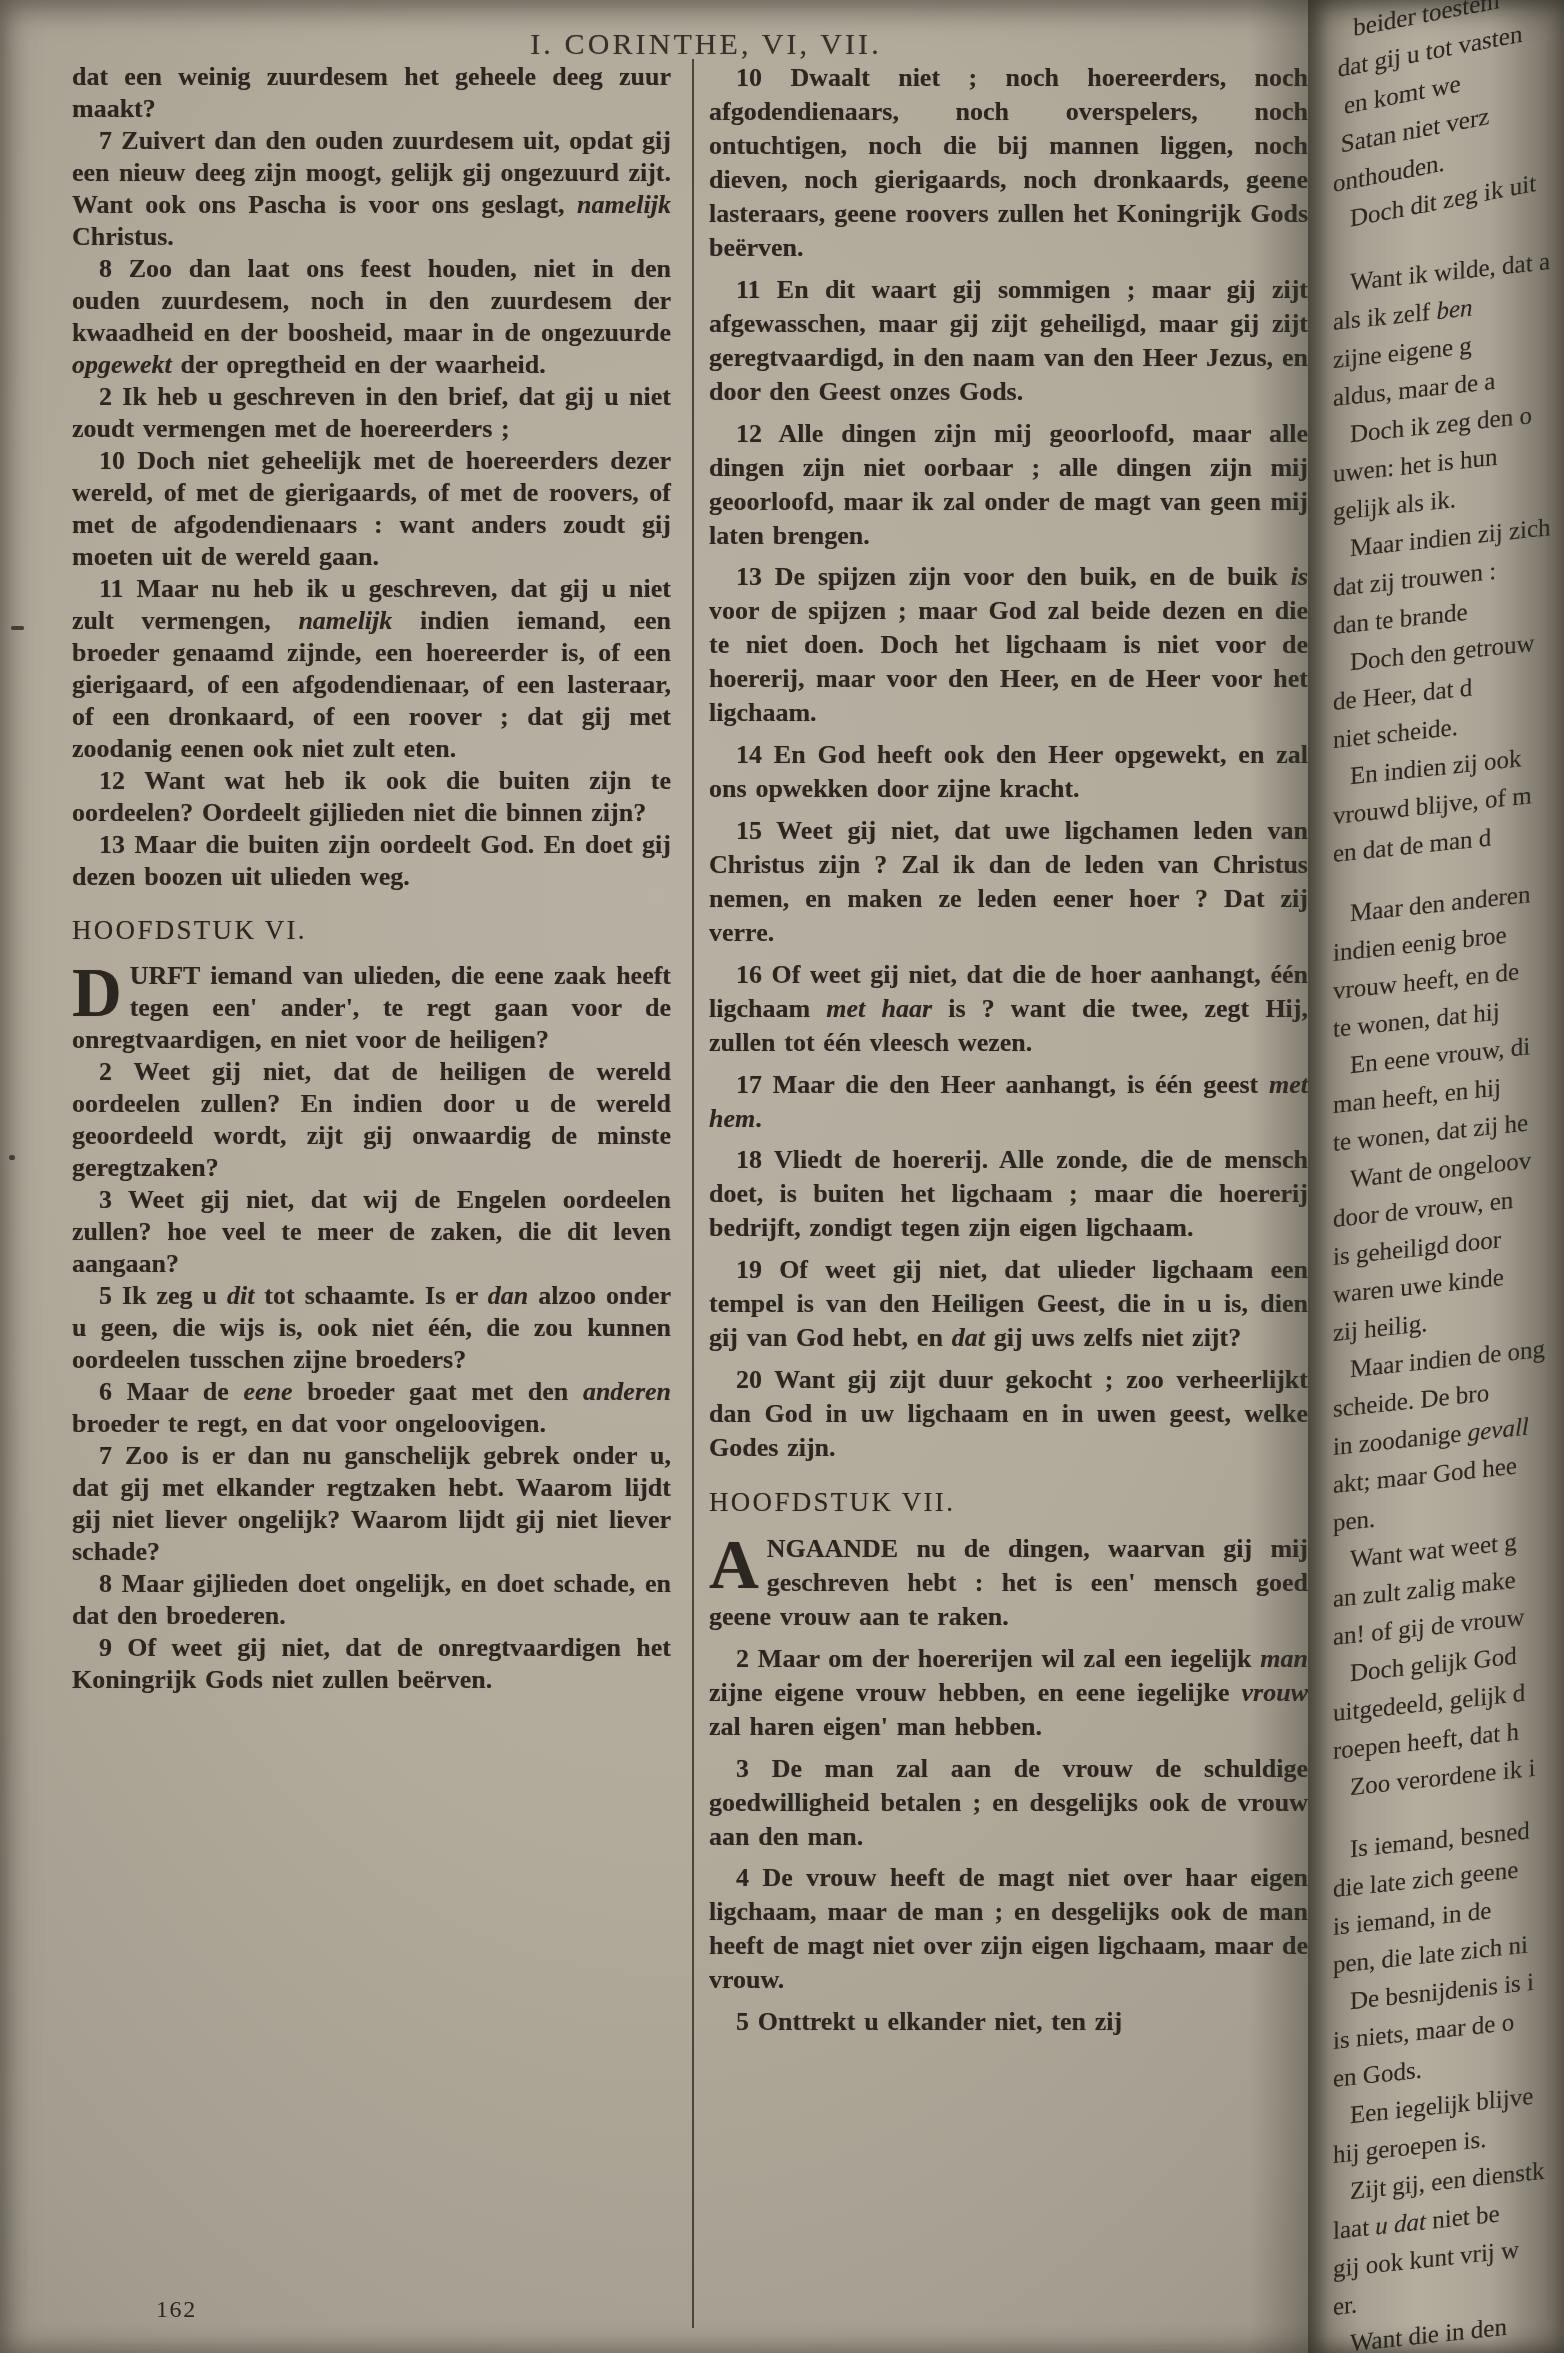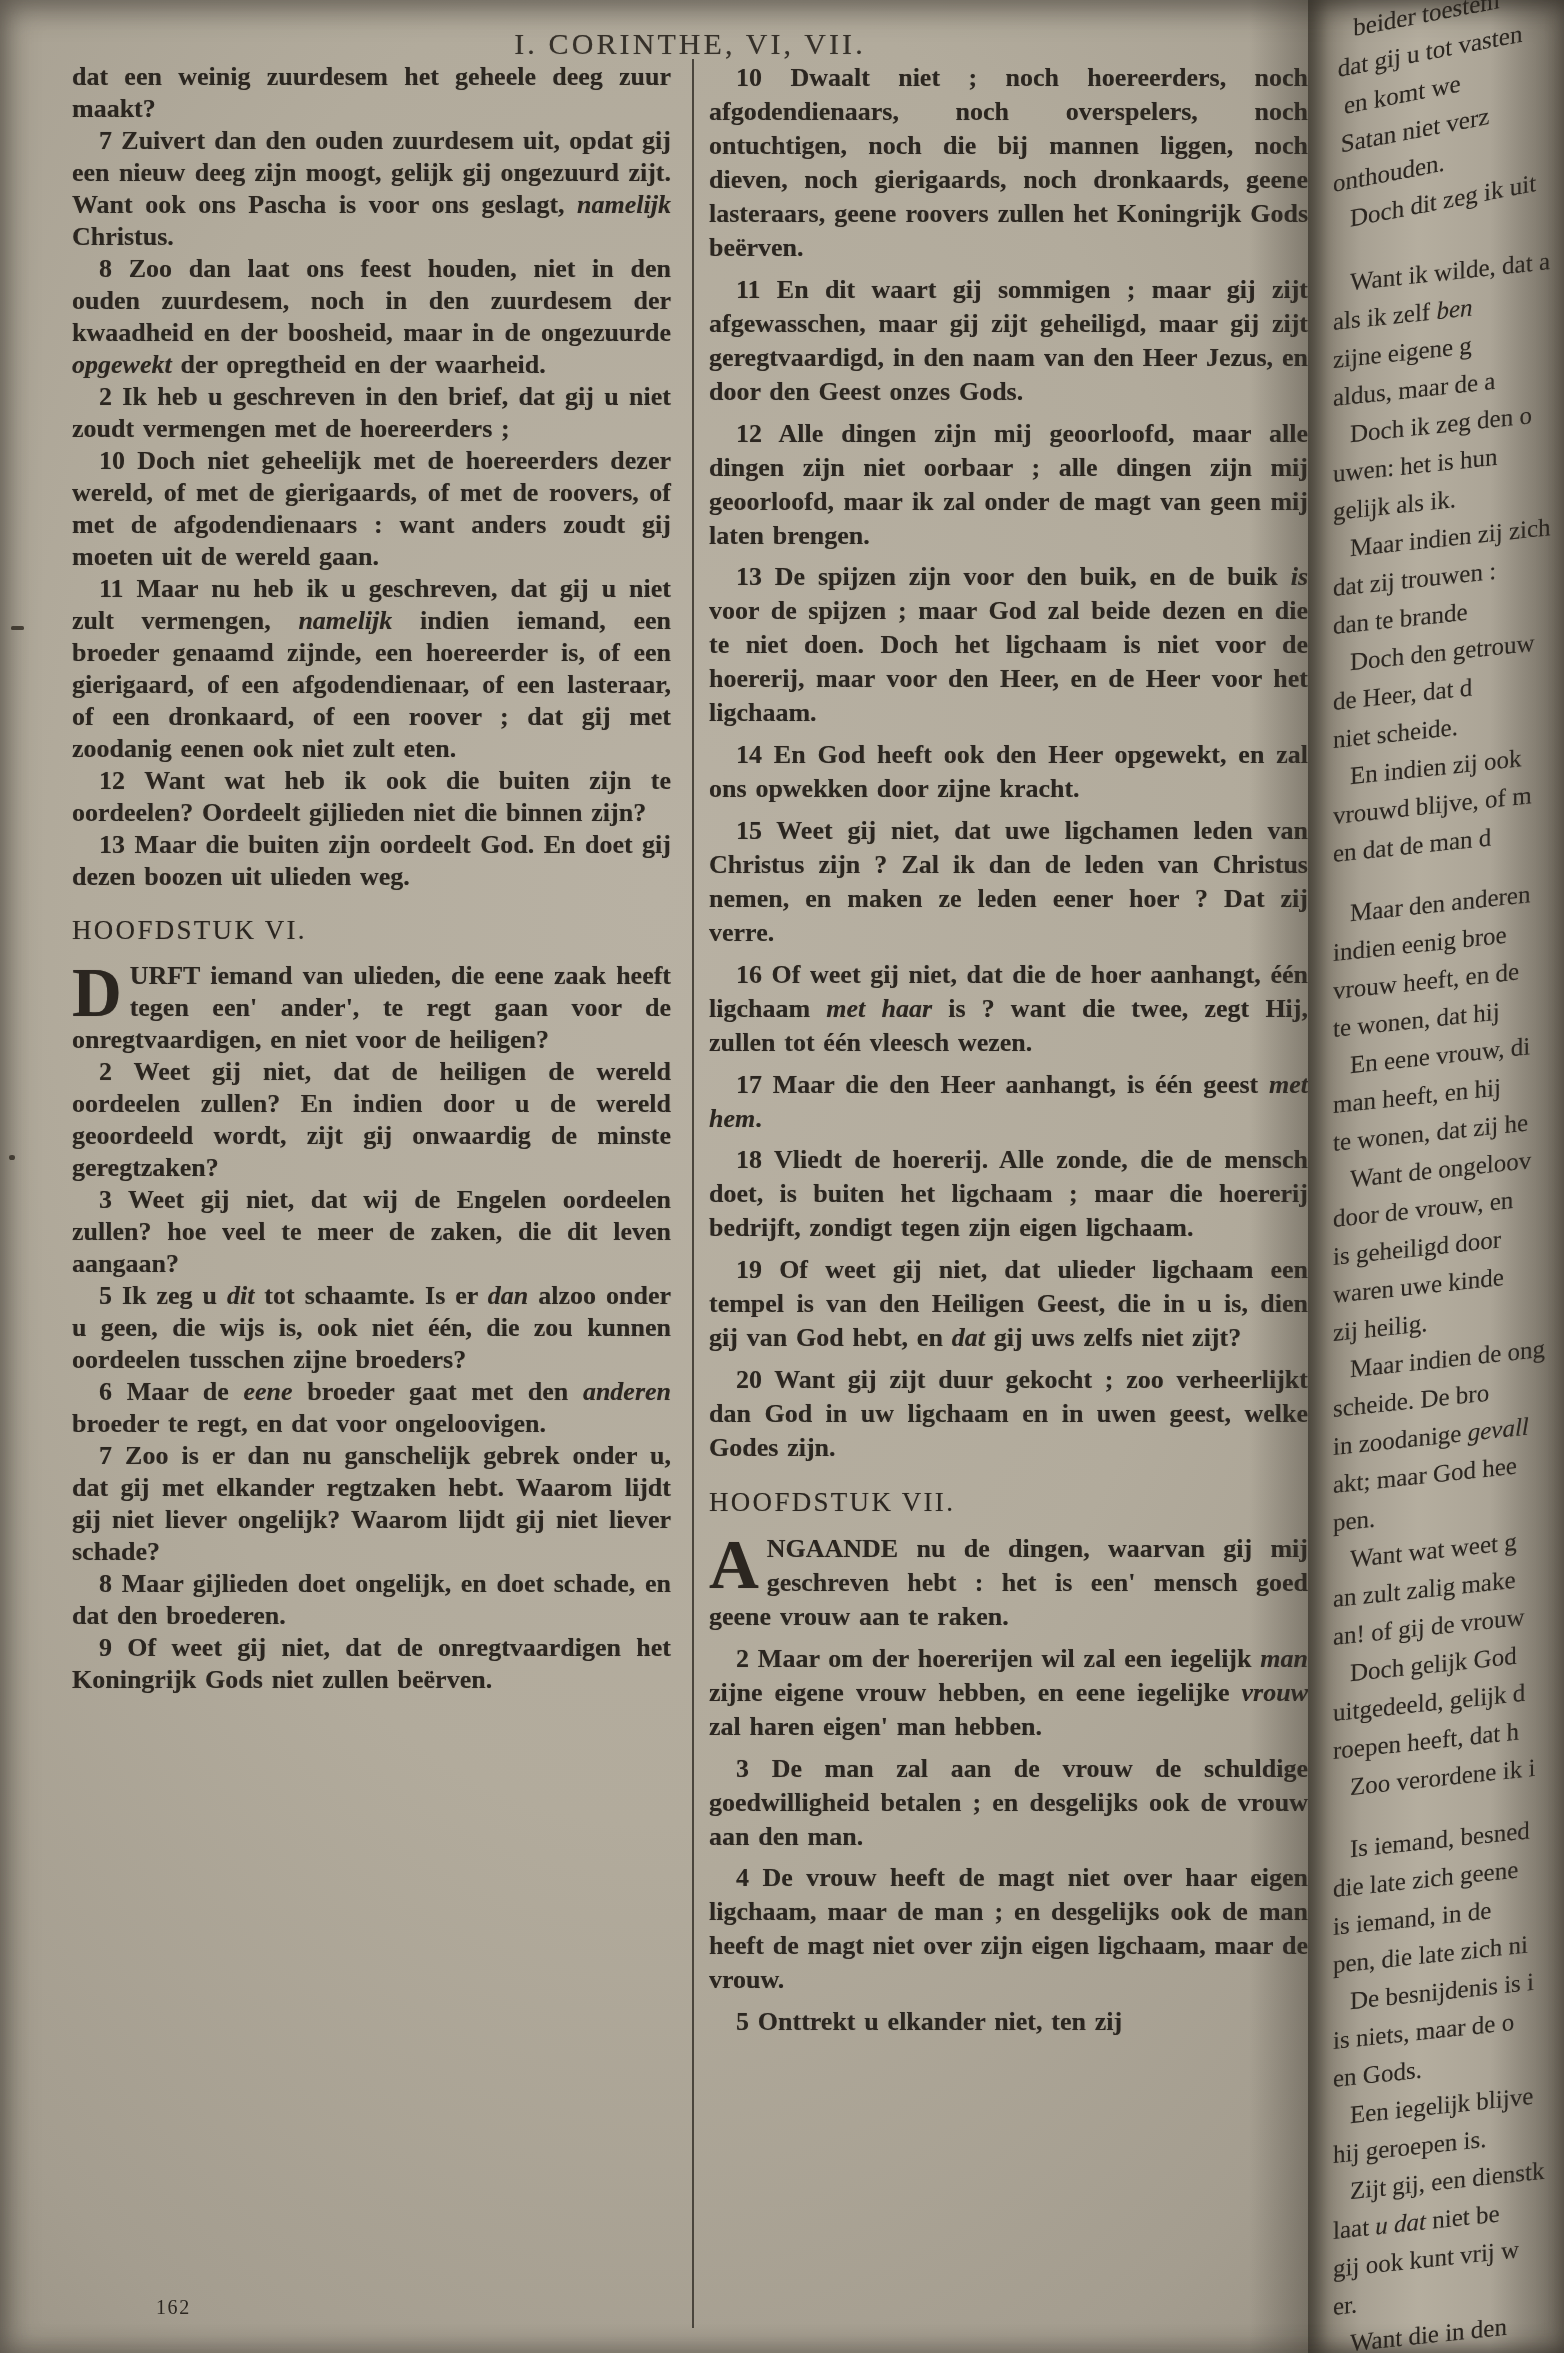--- a/index.html
+++ b/index.html
@@ -15,21 +15,21 @@
     font-family:"Liberation Serif", serif;
     color:var(--ink);
   }
   .photo-vignette{
     position:absolute;inset:0;pointer-events:none;z-index:9;
     box-shadow:inset 0 12.5px 27px rgba(48,43,36,.38),
                inset 12.5px 0 28px rgba(48,43,36,.28),
                inset 0 -9.4px 20.3px rgba(48,43,36,.22);
   }
   .page-header{
-    position:absolute;left:72px;top:27px;width:1236px;
+    position:absolute;left:88px;top:27px;width:1236px;
     text-align:center;font-size:30px;letter-spacing:3.1px;
     color:#36312a;text-shadow:0 0 0.8px rgba(43,38,32,.45);
   }
   .column{
     position:absolute;top:61px;width:599px;
     font-size:26px;
     text-shadow:0 0 0.8px rgba(43,38,32,.35);
   }
   .column.left{left:72px;}
   .column.right{left:709px;}
@@ -47,21 +47,21 @@
     text-align:left;font-size:27px;letter-spacing:2.3px;
     margin:22px 0 14px 0;
   }
   .verse.dropcap-p{text-indent:0;}
   .dropcap{
     float:left;font-size:69px;line-height:56px;
     margin:4.7px 7.8px 0 0;
   }
   .page-number{
     position:absolute;left:156px;top:2296px;
-    font-size:20px;letter-spacing:1.6px;
+    font-size:24px;letter-spacing:1.6px;
   }
   
   .gutter-shadow{
     position:absolute;left:1249px;top:0;width:61px;height:2354px;
     background:linear-gradient(90deg, rgba(58,53,45,0) 0%, rgba(58,53,45,.38) 100%);
     z-index:3;
   }
   
   .edge-page{
     position:absolute;left:1308px;top:0;width:257px;height:2354px;z-index:4;

